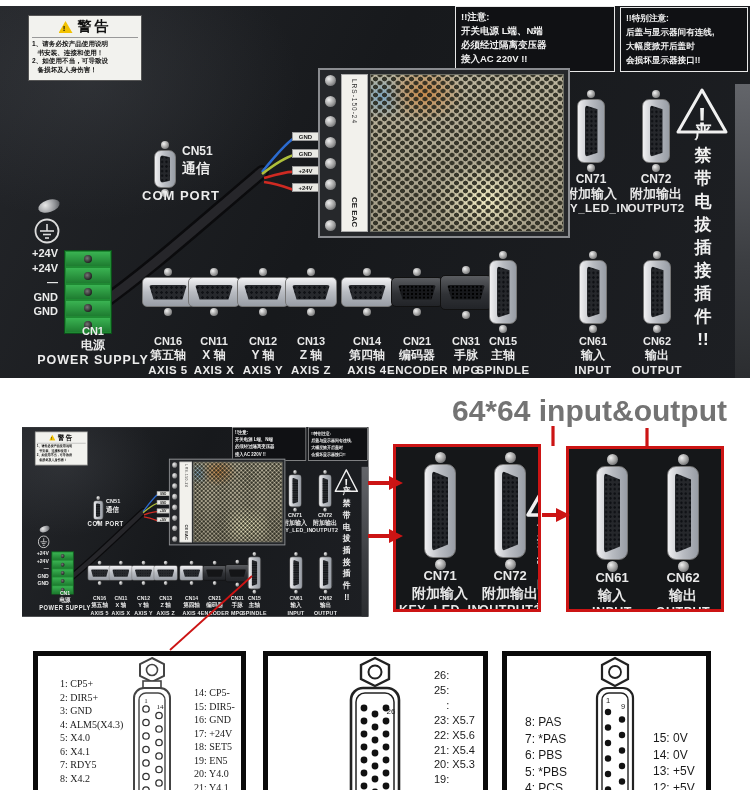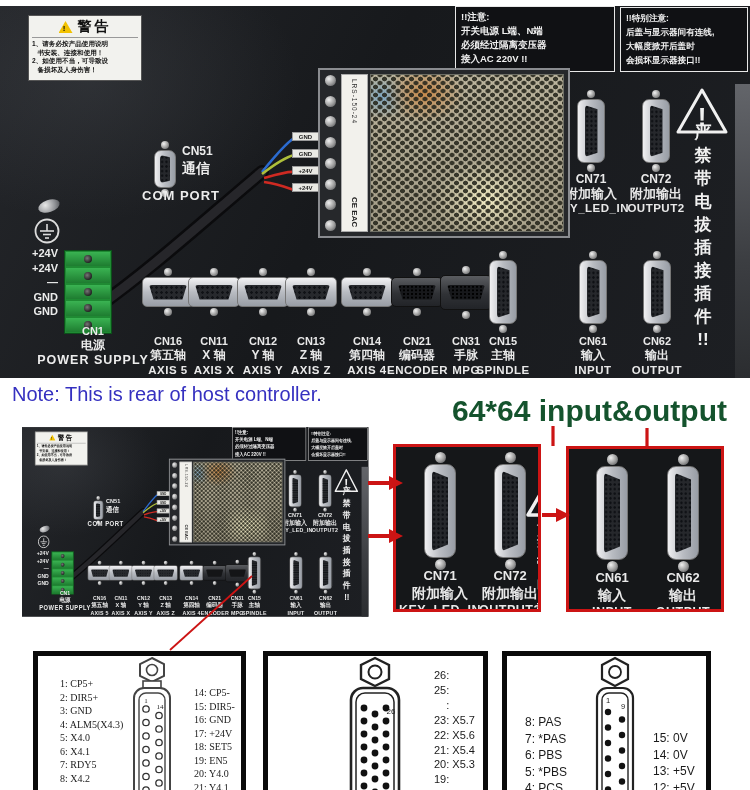--- a/index.html
+++ b/index.html
@@ -125,21 +125,21 @@
   .con-top .cl3{font-size:11.5px;}
 
   
   .tri-warn{position:absolute;left:674px;top:80px;}
   .vtext{position:absolute;left:690px;top:118px;width:26px;display:flex;flex-direction:column;
     gap:5px;align-items:center;color:#f0f0f0;}
   .vchar{font-size:17px;font-weight:bold;line-height:18px;}
 
   
   .note{position:absolute;left:12px;top:383px;font-size:20px;color:#3530c0;}
-  .heading{position:absolute;left:452px;top:394px;font-size:30px;font-weight:bold;color:#14532d;}
+  .heading{position:absolute;left:452px;top:394px;font-size:30px;font-weight:bold;color:#737373;}
 
   
   .photo-small-slot{position:absolute;left:22px;top:424px;width:750px;height:378px;
     transform:scale(0.462,0.510);transform-origin:0 0;}
 
   
   .zoom-panel{position:absolute;background:#151719;border:3px solid #cc1414;box-sizing:border-box;
     overflow:hidden;z-index:6;}
   .zoomA{left:393px;top:444px;width:148px;height:168px;}
   .zoomB{left:566px;top:446px;width:158px;height:166px;}
@@ -478,21 +478,20 @@
         <div class="vchar">电</div>
         <div class="vchar">拔</div>
         <div class="vchar">插</div>
         <div class="vchar">接</div>
         <div class="vchar">插</div>
         <div class="vchar">件</div>
         <div class="vchar">!!</div>
       </div>
   </div>
 
-  <div class="note">Note: This is rear of host controller.</div>
   <div class="heading">64*64 input&amp;output</div>
 
   <div class="photo-small-slot">
       <div class="photo-big">
     <div class="panel-redge"></div>
 
     <div class="warn-label">
       <div class="warn-head">
         <span class="warn-tri">!</span>
         <span>警告</span>

